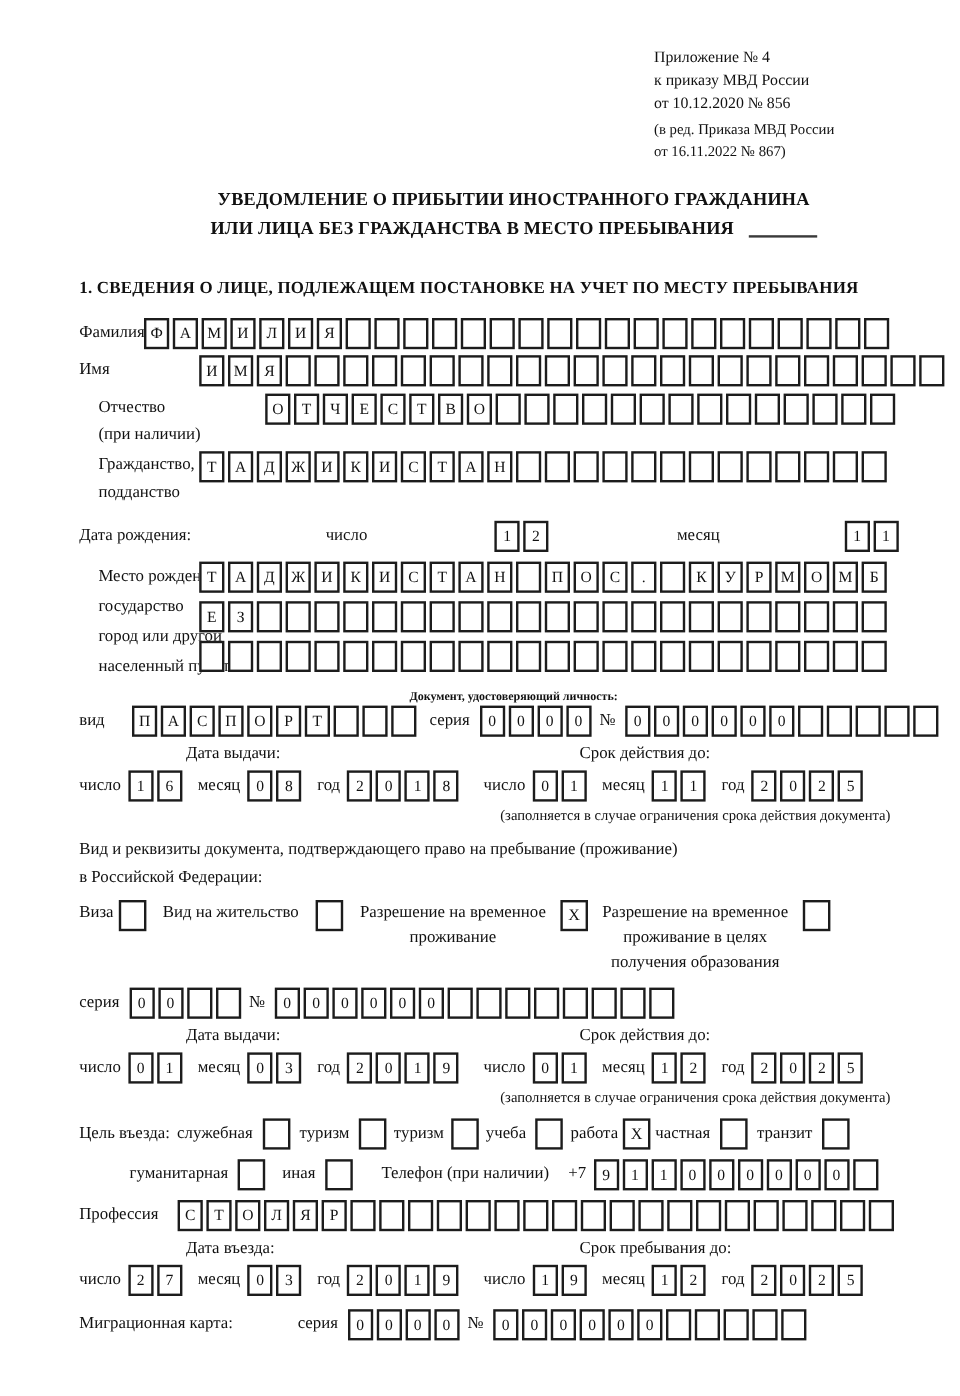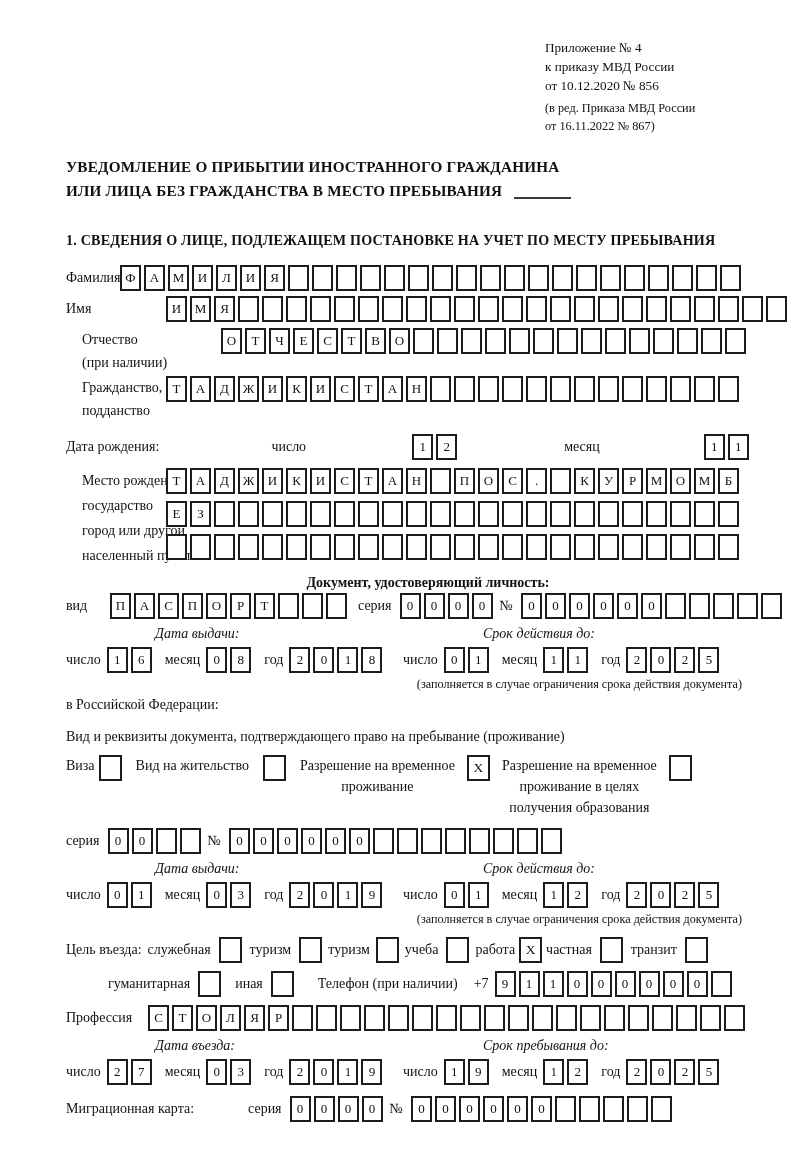--- a/index.html
+++ b/index.html
@@ -7,40 +7,40 @@
     width:800px;height:1163px;
     font-family:"Liberation Serif","DejaVu Serif",serif;
     color:#111;font-size:14px;
     position:relative;overflow:hidden;
   }
   .page{padding:38px 10px 20px 66px;width:724px;}
   
   .annex{margin-left:479px;line-height:19px;font-size:13.2px;}
   .annex-note{margin-left:479px;line-height:18px;font-size:12.3px;margin-top:4px;}
   .forma{margin-top:18px;text-align:right;padding-right:26px;font-weight:bold;font-size:14.6px;letter-spacing:.5px;}
-  .title{margin-top:20px;font-weight:bold;font-size:15.2px;line-height:1.6;letter-spacing:.2px;}
+  .title{margin-top:20px;text-align:center;font-weight:bold;font-size:15.2px;line-height:1.6;letter-spacing:.2px;}
   .uline{display:inline-block;width:57px;border-bottom:2.5px solid #3a3a3a;margin-left:12px;transform:translateY(3px);}
   .sec1{margin-top:28px;font-weight:bold;font-size:14.1px;letter-spacing:.2px;}
   
   .frow{display:flex;align-items:flex-start;white-space:nowrap;}
   .lbl{flex:none;line-height:26px;}
   .lblblock{flex:none;line-height:23px;margin-left:16px;}
   .cells{display:flex;flex:none;}
   .cell{
     flex:none;width:17px;height:22px;border:2px solid #1c1c1c;margin-right:3px;
     display:inline-flex;align-items:center;justify-content:center;
     font-size:13px;line-height:22px;background:#fff;
   }
   .cbox{
     flex:none;width:19px;height:22px;border:2px solid #1c1c1c;
     display:inline-flex;align-items:center;justify-content:center;
     font-size:13.5px;background:#fff;
   }
-  .dochead{margin-top:7px;text-align:center;font-weight:bold;font-size:14px;}
-  .dhead{position:relative;height:19px;margin-top:7px;font-size:14px;font-style:italic;}
+  .dochead{margin-top:7px;text-align:center;font-weight:bold;font-size:10px;}
+  .dhead{position:relative;height:19px;margin-top:7px;font-size:14px;}
   .dhead .h1{position:absolute;left:89px;}
   .dhead .h2{position:absolute;left:417px;}
   .daterow{position:relative;margin-top:2px;height:27px;}
   .dategrp{display:flex;align-items:flex-start;white-space:nowrap;}
   .dategrp .dlbl{line-height:26px;margin-right:6px;}
   .dategrp .dlbl+ .cells{margin-right:10px;}
   .grp2{position:absolute;left:337px;top:0;}
   .smallnote{margin-top:3px;text-align:right;padding-right:48px;font-size:12.2px;}
   .plain{margin-top:11px;line-height:21px;}
   .opt{flex:none;text-align:center;line-height:21px;}
@@ -410,22 +410,22 @@
       <span class="cells">
           <span class="cell">2</span>
           <span class="cell">0</span>
           <span class="cell">2</span>
           <span class="cell">5</span>
         </span>
     </span>
   </div>
   <div class="smallnote">(заполняется в случае ограничения срока действия документа)</div>
 
+  <div class="plain">Вид и реквизиты документа, подтверждающего право на пребывание (проживание)</div>
   <div class="plain mt2">в Российской Федерации:</div>
-  <div class="plain">Вид и реквизиты документа, подтверждающего право на пребывание (проживание)</div>
 
   <div class="frow mt8">
     <span class="opt">Виза</span>
     <span class="gap4"></span>
     <span class="cbox"></span>
     <span class="gap14"></span>
     <span class="opt">Вид на жительство</span>
     <span class="gap14"></span>
     <span class="cbox"></span>
     <span class="gap14"></span>

